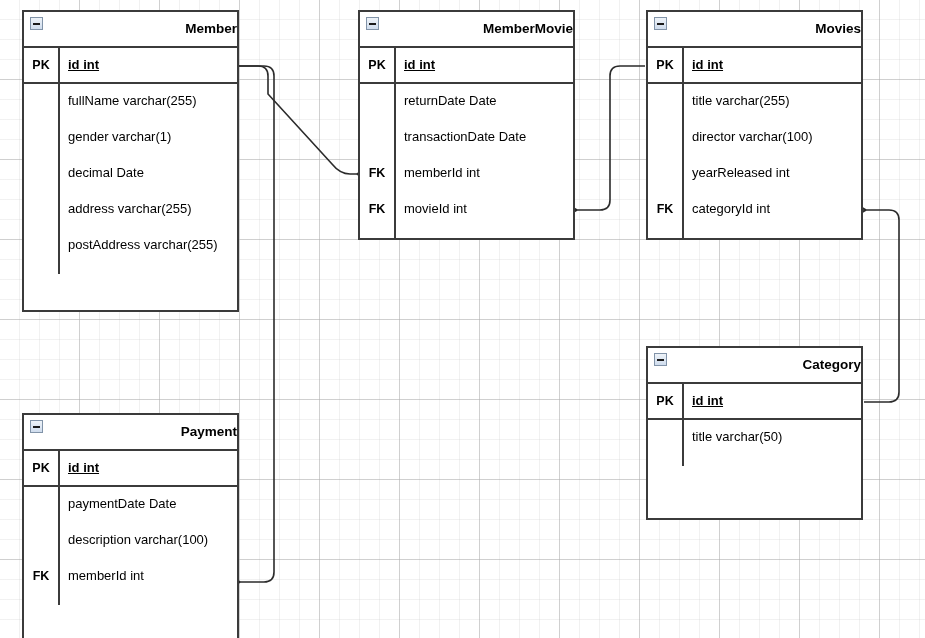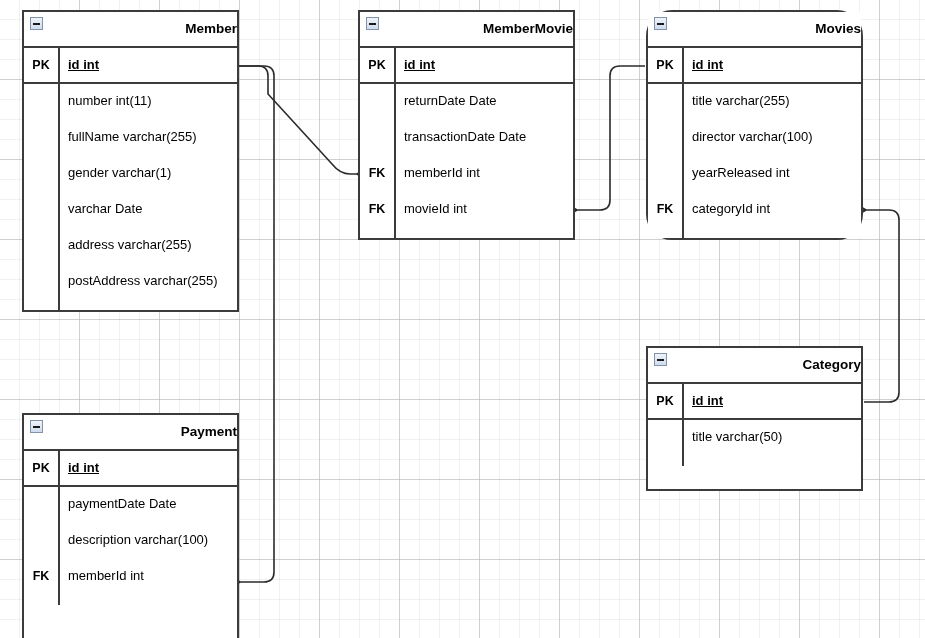--- a/index.html
+++ b/index.html
@@ -156,33 +156,29 @@
 <div class="entity" style="left: 22px; top: 10px; width: 217px; height: 302px;">
       <div class="entity-title">Member<span class="collapse-icon">
           <span class="bar"></span>
         </span></div>
       <div class="row pk-row">
         <div class="key" style="width: 36px; flex-basis: 36px;">PK</div>
         <div class="attr pk-attr">id int</div>
       </div>
       <div class="row">
         <div class="key" style="width: 36px; flex-basis: 36px;"></div>
-        <div class="attr">number int(11)</div>
-      </div>
-      <div class="row">
-        <div class="key" style="width: 36px; flex-basis: 36px;"></div>
         <div class="attr">fullName varchar(255)</div>
       </div>
       <div class="row">
         <div class="key" style="width: 36px; flex-basis: 36px;"></div>
         <div class="attr">gender varchar(1)</div>
       </div>
       <div class="row">
         <div class="key" style="width: 36px; flex-basis: 36px;"></div>
-        <div class="attr">varchar Date</div>
+        <div class="attr">decimal Date</div>
       </div>
       <div class="row">
         <div class="key" style="width: 36px; flex-basis: 36px;"></div>
         <div class="attr">address varchar(255)</div>
       </div>
       <div class="row">
         <div class="key" style="width: 36px; flex-basis: 36px;"></div>
         <div class="attr">postAddress varchar(255)</div>
       </div>
       <div class="row spacer" style="height: 10px;">
@@ -212,21 +208,21 @@
       </div>
       <div class="row">
         <div class="key" style="width: 36px; flex-basis: 36px;">FK</div>
         <div class="attr">movieId int</div>
       </div>
       <div class="row spacer" style="height: 10px;">
         <div class="key" style="width: 36px; flex-basis: 36px;"></div>
         <div class="attr"></div>
       </div>
     </div>
-    <div class="entity" style="left: 646px; top: 10px; width: 217px; height: 230px; border-radius: 26px;">
+    <div class="entity" style="left: 646px; top: 10px; width: 217px; height: 230px;">
       <div class="entity-title">Movies<span class="collapse-icon">
           <span class="bar"></span>
         </span></div>
       <div class="row pk-row">
         <div class="key" style="width: 36px; flex-basis: 36px;">PK</div>
         <div class="attr pk-attr">id int</div>
       </div>
       <div class="row">
         <div class="key" style="width: 36px; flex-basis: 36px;"></div>
         <div class="attr">title varchar(255)</div>
@@ -266,21 +262,21 @@
       </div>
       <div class="row">
         <div class="key" style="width: 36px; flex-basis: 36px;">FK</div>
         <div class="attr">memberId int</div>
       </div>
       <div class="row spacer" style="height: 10px;">
         <div class="key" style="width: 36px; flex-basis: 36px;"></div>
         <div class="attr"></div>
       </div>
     </div>
-    <div class="entity" style="left: 646px; top: 346px; width: 217px; height: 145px;">
+    <div class="entity" style="left: 646px; top: 346px; width: 217px; height: 174px;">
       <div class="entity-title">Category<span class="collapse-icon">
           <span class="bar"></span>
         </span></div>
       <div class="row pk-row">
         <div class="key" style="width: 36px; flex-basis: 36px;">PK</div>
         <div class="attr pk-attr">id int</div>
       </div>
       <div class="row">
         <div class="key" style="width: 36px; flex-basis: 36px;"></div>
         <div class="attr">title varchar(50)</div>

